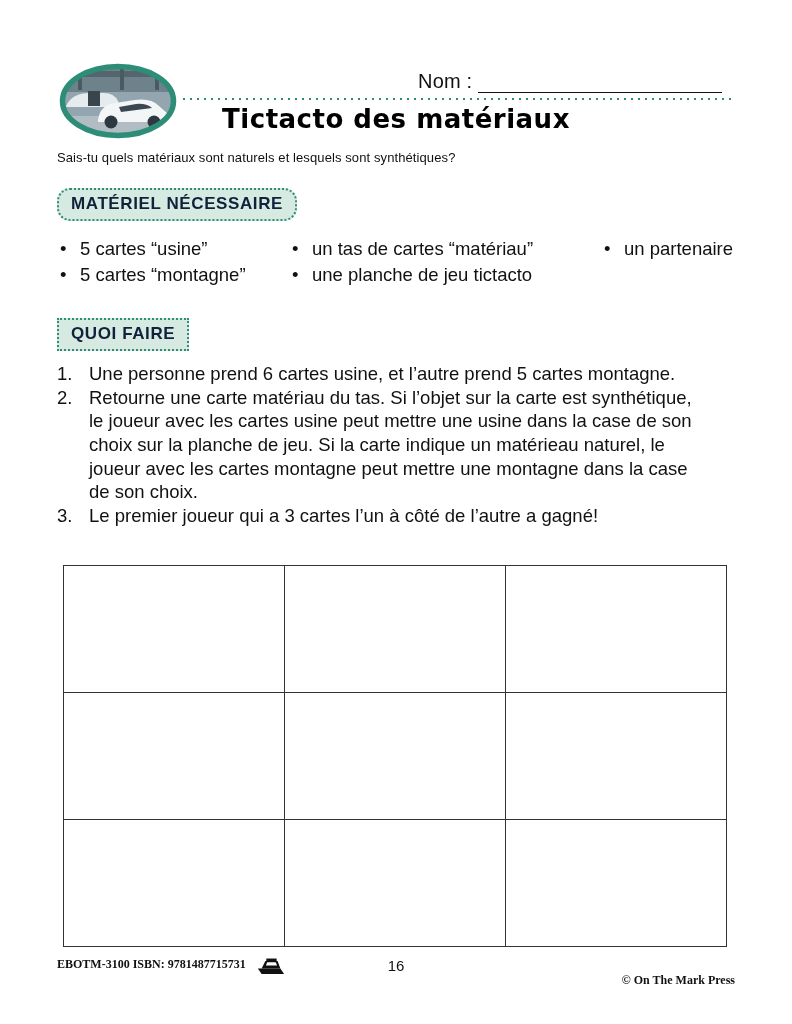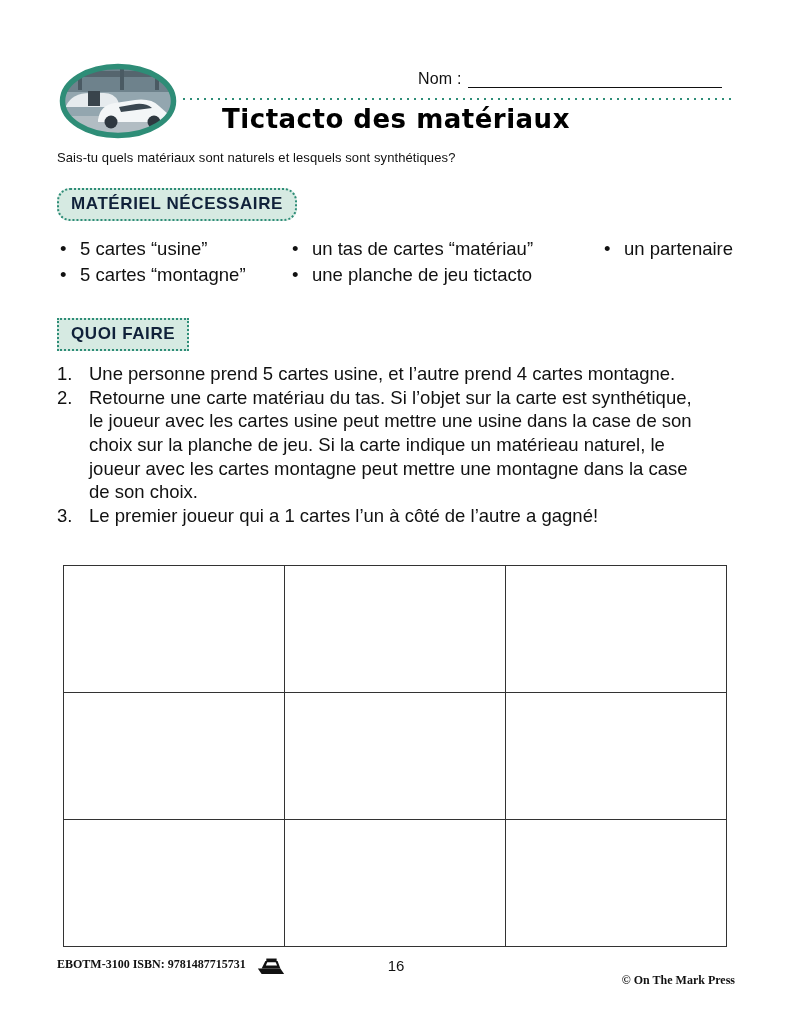--- a/index.html
+++ b/index.html
@@ -2,21 +2,21 @@
 <html><head>
 <meta charset="utf-8">
 <style>
   * { margin:0; padding:0; box-sizing:border-box; }
   html,body { width:792px; height:1024px; background:#ffffff; }
   body { font-family:"Liberation Sans", sans-serif; color:#111; position:relative; overflow:hidden; }
   .page { position:absolute; inset:0; }
 
   
   .photo-oval { position:absolute; left:58px; top:62px; width:120px; height:78px; }
-  .nom-row { position:absolute; left:418px; top:70px; width:304px; display:flex; align-items:flex-end; font-size:16px; letter-spacing:.2px; }
+  .nom-row { position:absolute; left:418px; top:70px; width:304px; display:flex; align-items:flex-end; font-size:20px; letter-spacing:.2px; }
   .nom-line { flex:1; border-bottom:1.6px solid #111; height:18px; margin-left:6px; }
   .dotted-rule { position:absolute; left:182px; top:97px; width:552px; height:4px;
     background-image:radial-gradient(circle at 2px 2px, #2e8d77 1.3px, transparent 1.5px);
     background-size:7px 4px; background-repeat:repeat-x; }
   .title { position:absolute; left:57px; top:104px; width:678px; text-align:center;
     font-family:"DejaVu Sans", sans-serif; font-weight:bold; font-size:26px; letter-spacing:.5px; color:#000; }
 
   
   .intro { position:absolute; left:57px; top:150px; width:690px; font-size:13px; letter-spacing:.1px; }
 
@@ -126,29 +126,29 @@
         <span>un partenaire</span>
       </div>
     </div>
   </div>
 
   <div class="badge quoifaire">QUOI FAIRE</div>
 
   <ol class="steps">
     <li>
       <span class="num">1.</span>
-      <span class="txt">Une personne prend 5 cartes usine, et l’autre prend 4 cartes montagne.</span>
+      <span class="txt">Une personne prend 6 cartes usine, et l’autre prend 5 cartes montagne.</span>
     </li>
     <li>
       <span class="num">2.</span>
       <span class="txt">Retourne une carte matériau du tas. Si l’objet sur la carte est synthétique, le joueur avec les cartes usine peut mettre une usine dans la case de son choix sur la planche de jeu. Si la carte indique un matérieau naturel, le joueur avec les cartes montagne peut mettre une montagne dans la case de son choix.</span>
     </li>
     <li>
       <span class="num">3.</span>
-      <span class="txt">Le premier joueur qui a 1 cartes l’un à côté de l’autre a gagné!</span>
+      <span class="txt">Le premier joueur qui a 3 cartes l’un à côté de l’autre a gagné!</span>
     </li>
   </ol>
 
   <table class="board">
     <tbody>
       <tr>
         <td></td>
         <td></td>
         <td></td>
       </tr>

